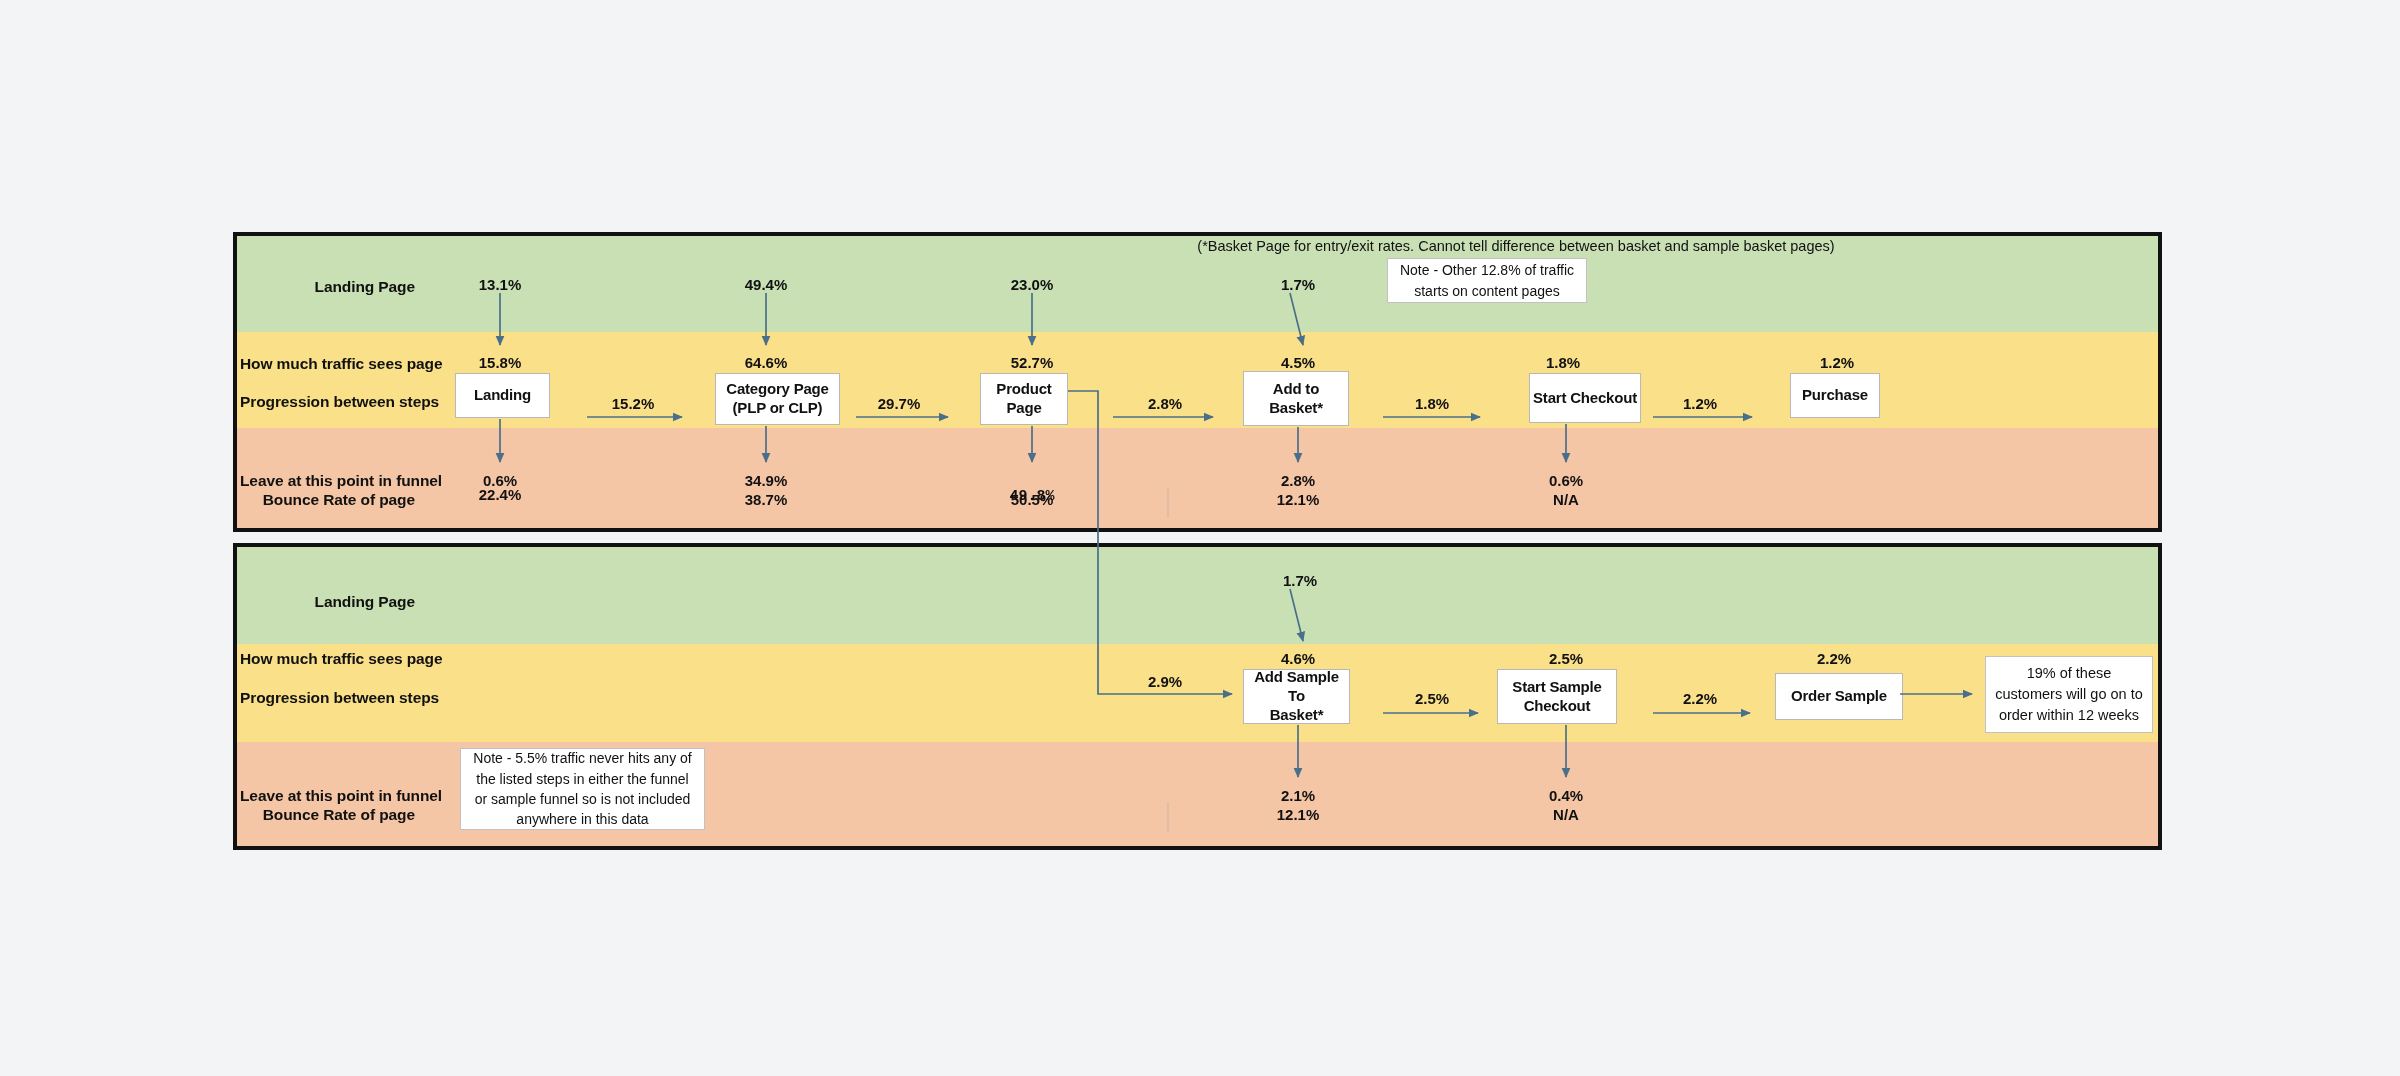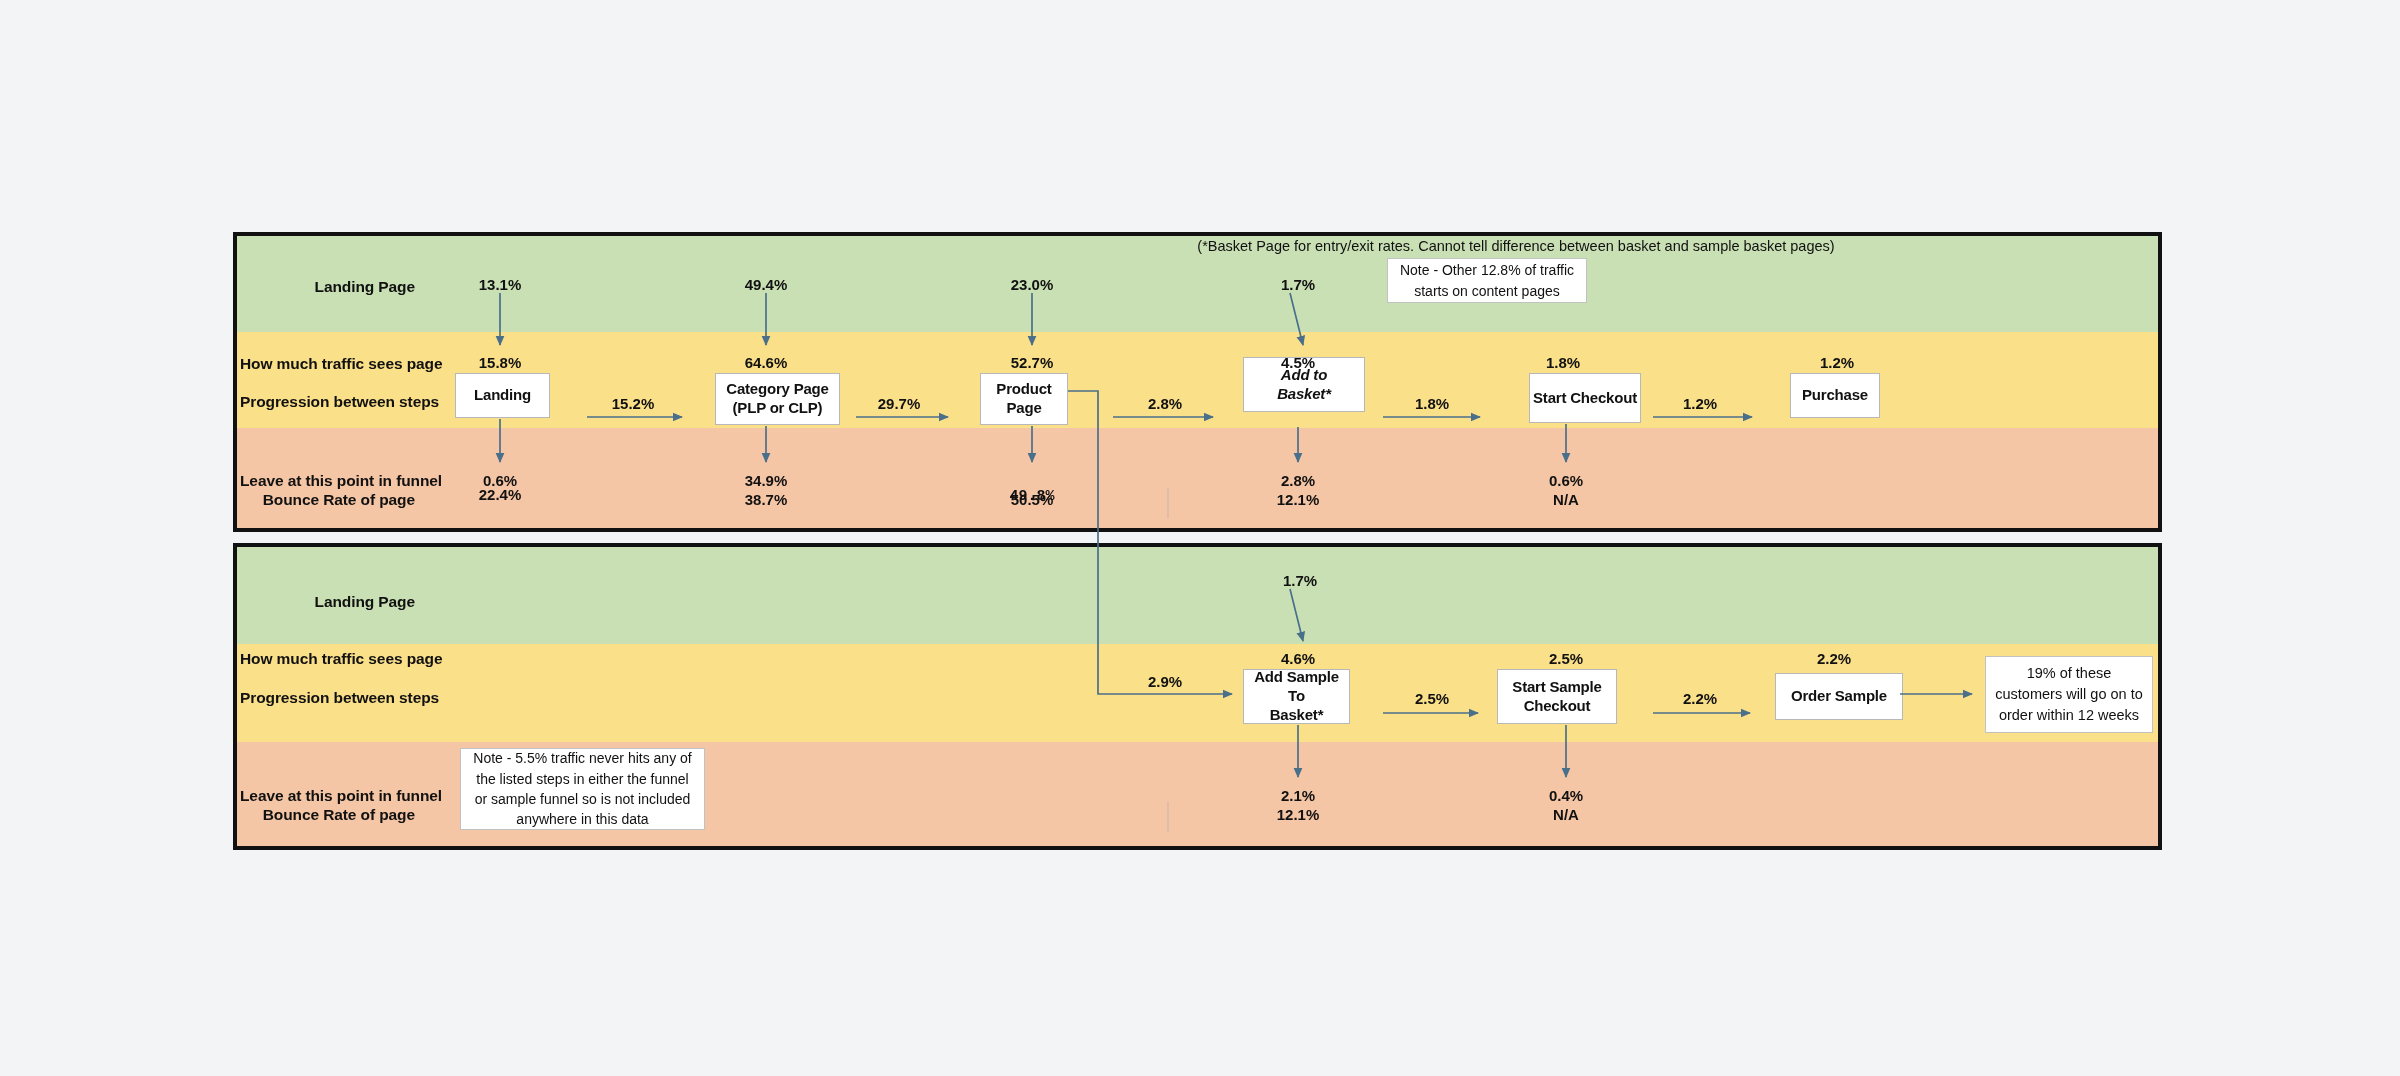--- a/index.html
+++ b/index.html
@@ -143,21 +143,21 @@
   <div class="stepbox" style="left:455px; top:373px; width:95px; height:45px;">Landing</div>
 
   <div class="stepbox" style="left:715px; top:373px; width:125px; height:52px;">
     <span>Category Page<br>(PLP or CLP)</span>
   </div>
 
   <div class="stepbox" style="left:980px; top:373px; width:88px; height:52px;">
     <span>Product<br>Page</span>
   </div>
 
-  <div class="stepbox" style="left:1243px; top:357px; width:122px; height:55px;font-style:italic;">
+  <div class="stepbox" style="left:1243px; top:371px; width:106px; height:55px;">
     <span>Add to<br>Basket*</span>
   </div>
 
   <div class="stepbox" style="left:1505px; top:373px; width:112px; height:50px;margin-left:24px;">Start Checkout</div>
 
   <div class="stepbox" style="left:1790px; top:373px; width:90px; height:45px;">Purchase</div>
 
   <div class="val" style="left:500px; top:276px;">13.1%</div>
   <div class="val" style="left:766px; top:276px;">49.4%</div>
   <div class="val" style="left:1032px; top:276px;">23.0%</div>

